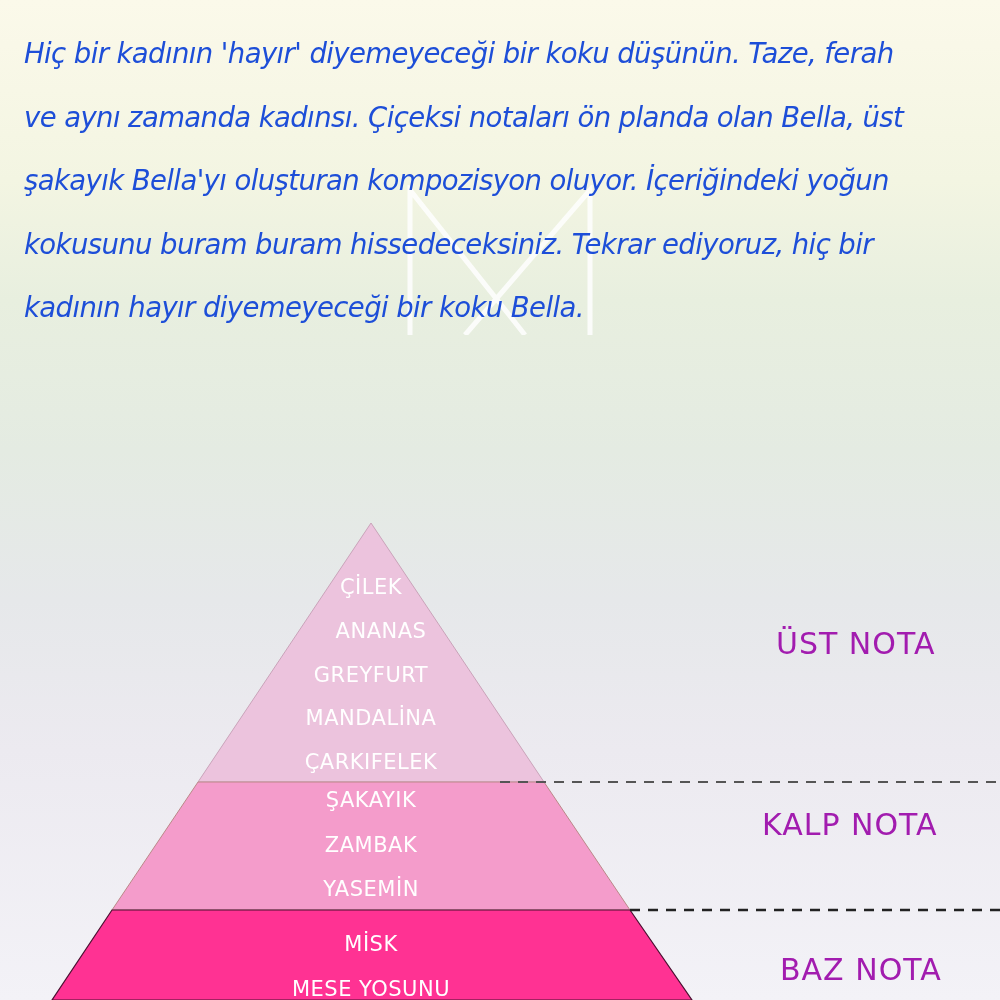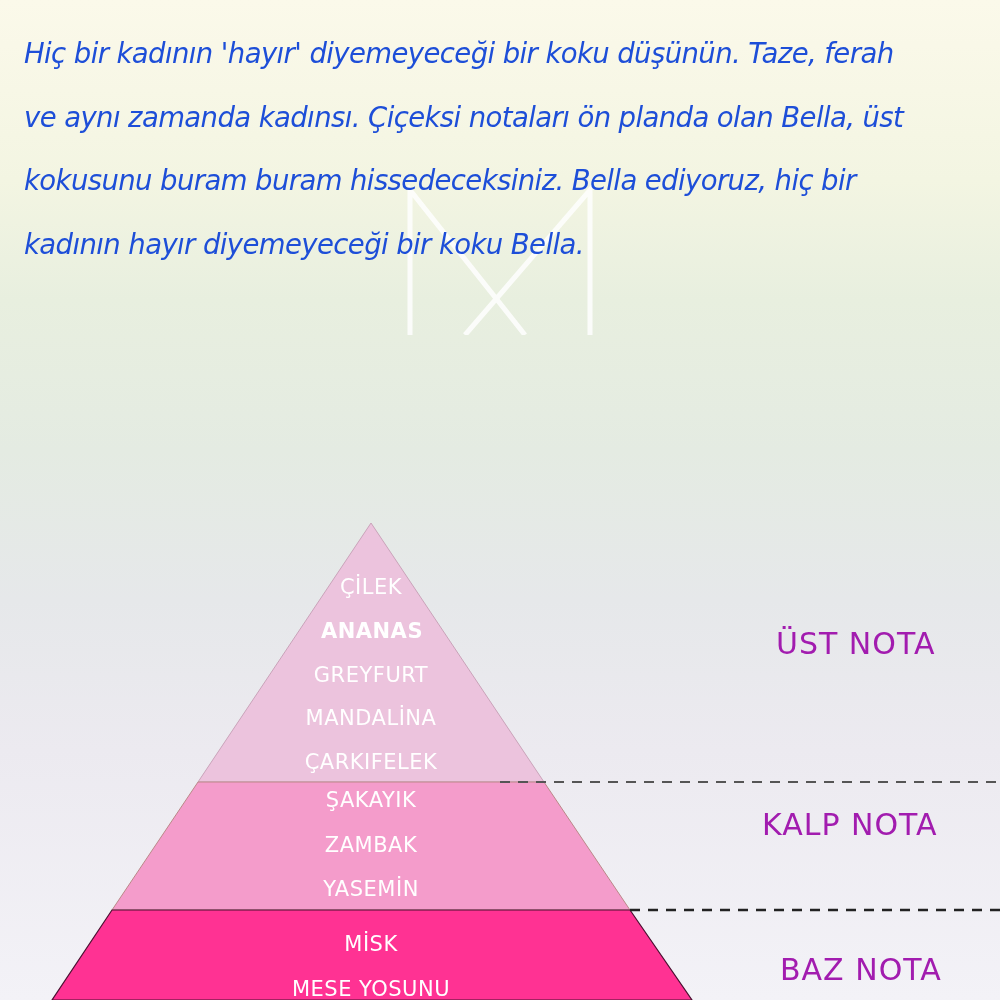--- a/index.html
+++ b/index.html
@@ -29,41 +29,42 @@
     position:absolute; color:#a21caf; font-family:"DejaVu Sans", sans-serif;
     font-size:30px; letter-spacing:1px; z-index:3;
   }
 </style>
 </head>
 <body>
 
 <div class="para">
   <span class="line">Hiç bir kadının 'hayır' diyemeyeceği bir koku düşünün.  Taze, ferah</span>
   <span class="line">ve aynı zamanda kadınsı. Çiçeksi notaları ön planda olan Bella, üst</span>
-  <span class="line">kokusunu buram buram hissedeceksiniz. Bella ediyoruz, hiç bir</span>
+  <span class="line">şakayık  Bella'yı oluşturan kompozisyon oluyor. İçeriğindeki yoğun</span>
+  <span class="line">kokusunu buram buram hissedeceksiniz. Tekrar ediyoruz, hiç bir</span>
   <span class="line">kadının hayır diyemeyeceği bir koku Bella.</span>
 </div>
 
 <svg class="logo" viewBox="0 0 190 150">
   <g fill="none" stroke="#ffffff" stroke-width="5" opacity="0.85">
     <polyline points="5,150 5,5 120,150"></polyline>
     <polyline points="60,150 185,5 185,150"></polyline>
   </g>
 </svg>
 
 <svg class="pyr" viewBox="0 0 1000 1000">
   <polygon points="371,523 544,782 198,782" fill="#ecc3dd" stroke="#c9a3b9" stroke-width="1"></polygon>
   <polygon points="198,782 544,782 630,910 112,910" fill="#f49ccb" stroke="#b88" stroke-width="1"></polygon>
   <polygon points="112,910 630,910 692,1000 52,1000" fill="#ff3293" stroke="#4a1030" stroke-width="1.2"></polygon>
   <line x1="500" y1="782" x2="1000" y2="782" stroke="#555" stroke-width="2" stroke-dasharray="10,8"></line>
   <line x1="630" y1="910" x2="1000" y2="910" stroke="#222" stroke-width="2.5" stroke-dasharray="10,8"></line>
 </svg>
 
 <div class="note" style="left:221px;top:575px;">ÇİLEK</div>
-<div class="note" style="left:222px;top:619px;font-weight:bold;">ANANAS</div>
+<div class="note" style="left:231px;top:619px;">ANANAS</div>
 <div class="note" style="left:221px;top:663px;">GREYFURT</div>
 <div class="note" style="left:221px;top:706px;">MANDALİNA</div>
 <div class="note" style="left:221px;top:750px;">ÇARKIFELEK</div>
 
 <div class="note" style="left:221px;top:788px;">ŞAKAYIK</div>
 <div class="note" style="left:221px;top:833px;">ZAMBAK</div>
 <div class="note" style="left:221px;top:877px;">YASEMİN</div>
 
 <div class="note" style="left:221px;top:932px;">MİSK</div>
 <div class="note" style="left:221px;top:977px;">MESE YOSUNU</div>

